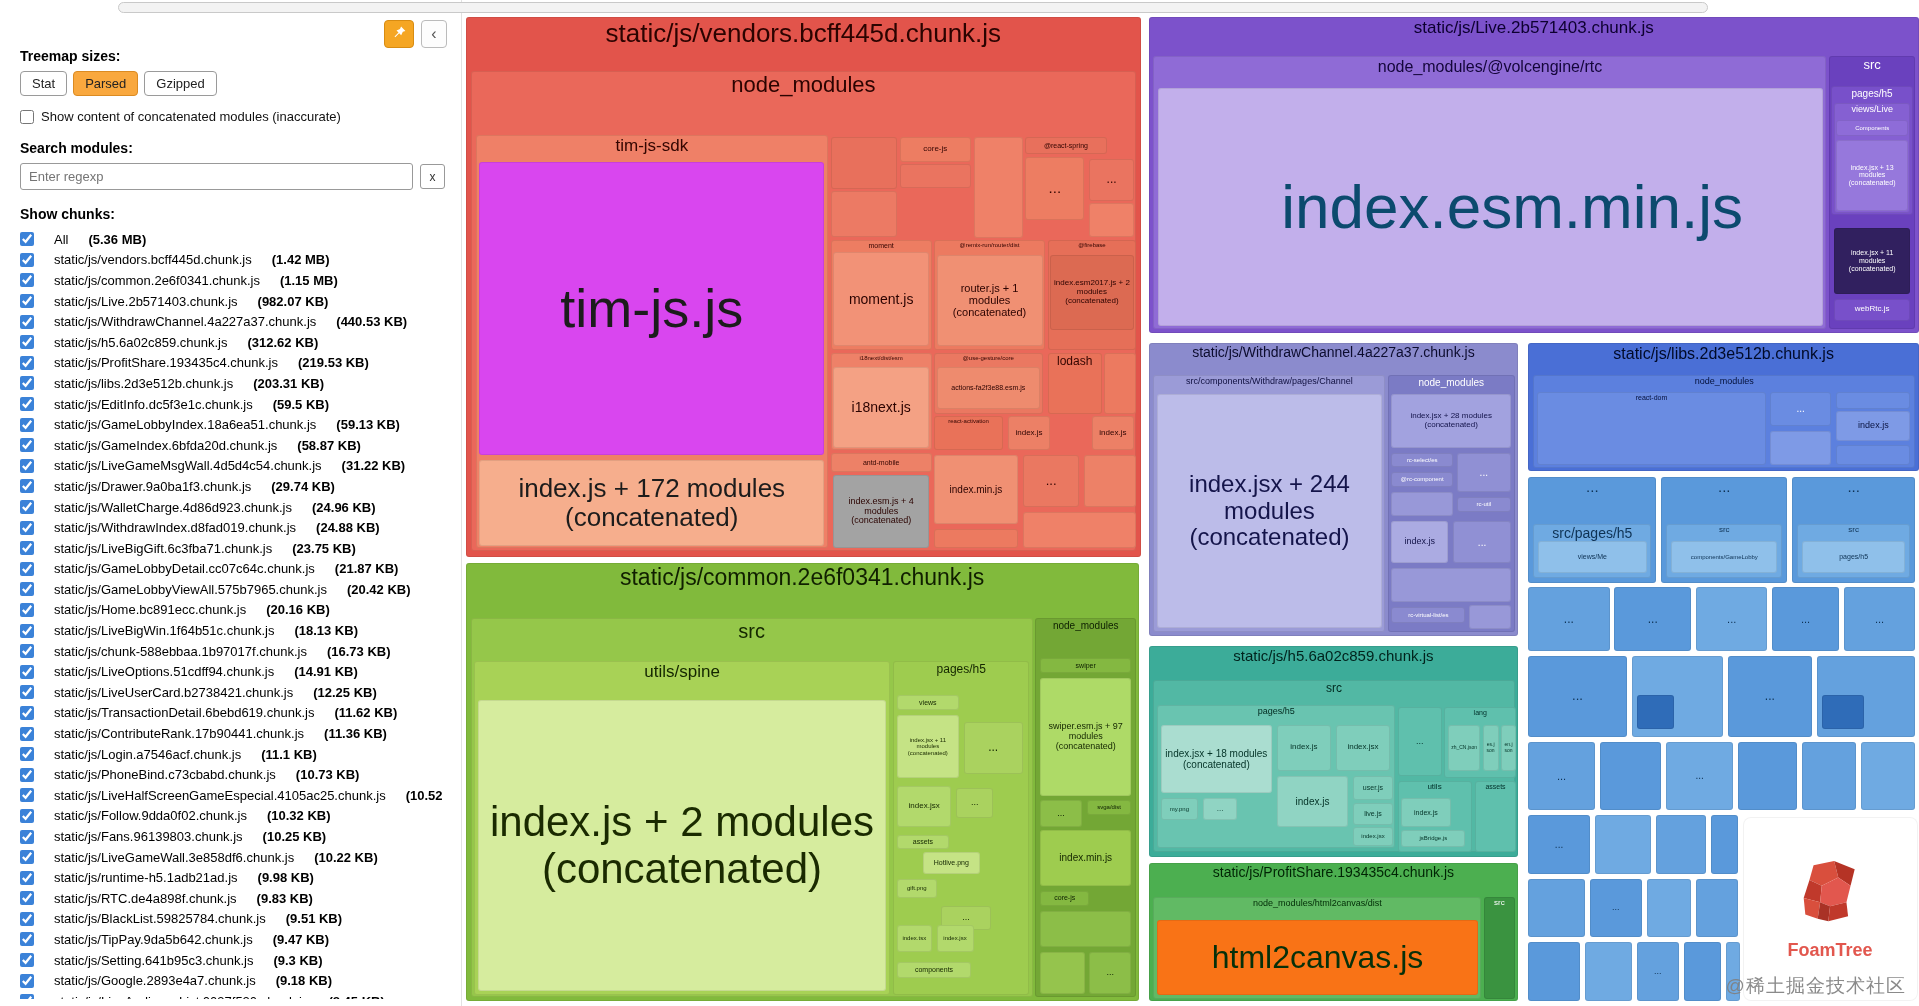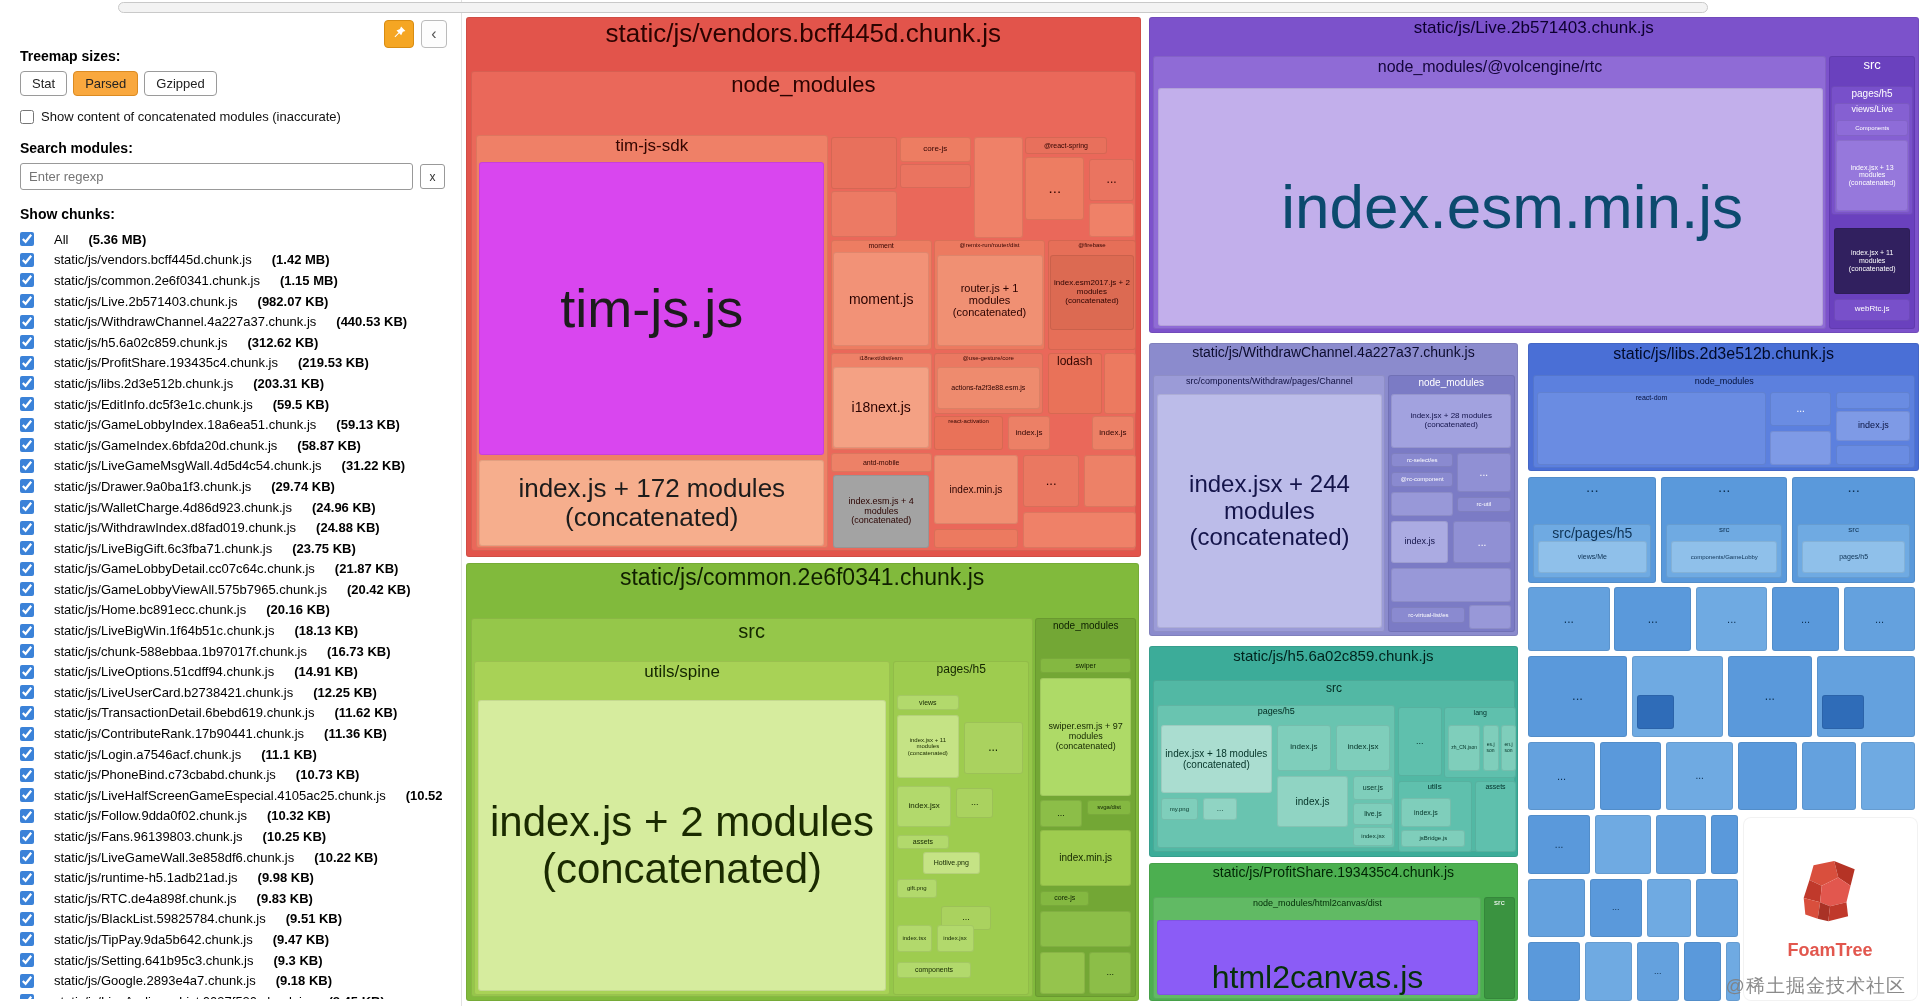--- a/index.html
+++ b/index.html
@@ -633,21 +633,21 @@
     <div class="tm-node" style="left: 39.68%; top: 94.65%; width: 3.05%; height: 4.14%; background: rgb(149, 196, 77);"></div>
     <div class="tm-node tm-center" style="left: 43.06%; top: 94.65%; width: 2.88%; height: 4.14%; background: rgb(140, 190, 72);">
       <span class="tm-label" style="font-size: 9px; color: rgb(13, 31, 0);">...</span>
     </div>
     <div class="tm-node" style="left: 47.12%; top: 85.77%; width: 25.38%; height: 13.75%; background: rgb(76, 175, 80);">
       <span class="tm-label" style="font-size: 14px; color: rgb(0, 36, 4);">static/js/ProfitShare.193435c4.chunk.js</span>
     </div>
     <div class="tm-node" style="left: 47.46%; top: 89.17%; width: 22.5%; height: 10.1%; background: rgb(97, 186, 100);">
       <span class="tm-label" style="font-size: 9px; color: rgb(0, 44, 6);">node_modules/html2canvas/dist</span>
     </div>
-    <div class="tm-node tm-center" style="left: 47.72%; top: 91.48%; width: 22%; height: 7.42%; background: #8b5cf6; align-items: flex-end;">
+    <div class="tm-node tm-center" style="left: 47.72%; top: 91.48%; width: 22%; height: 7.42%; background: #f97316;">
       <span class="tm-label" style="font-size: 32px; color: rgb(6, 48, 10);">html2canvas.js</span>
     </div>
     <div class="tm-node" style="left: 70.14%; top: 89.17%; width: 2.11%; height: 10.1%; background: rgb(58, 147, 64);">
       <span class="tm-label" style="font-size: 8px; color: rgb(255, 255, 255);">src</span>
     </div>
     <div class="tm-node" style="left: 73.18%; top: 47.45%; width: 8.8%; height: 10.46%; background: rgb(90, 153, 219);">
       <span class="tm-label" style="font-size: 15px; color: rgb(14, 50, 84);">...</span>
     </div>
     <div class="tm-node" style="left: 73.52%; top: 52.07%; width: 8.12%; height: 5.35%; background: rgb(111, 170, 226);">
       <span class="tm-label" style="font-size: 14px; color: rgb(14, 50, 84);">src/pages/h5</span>

